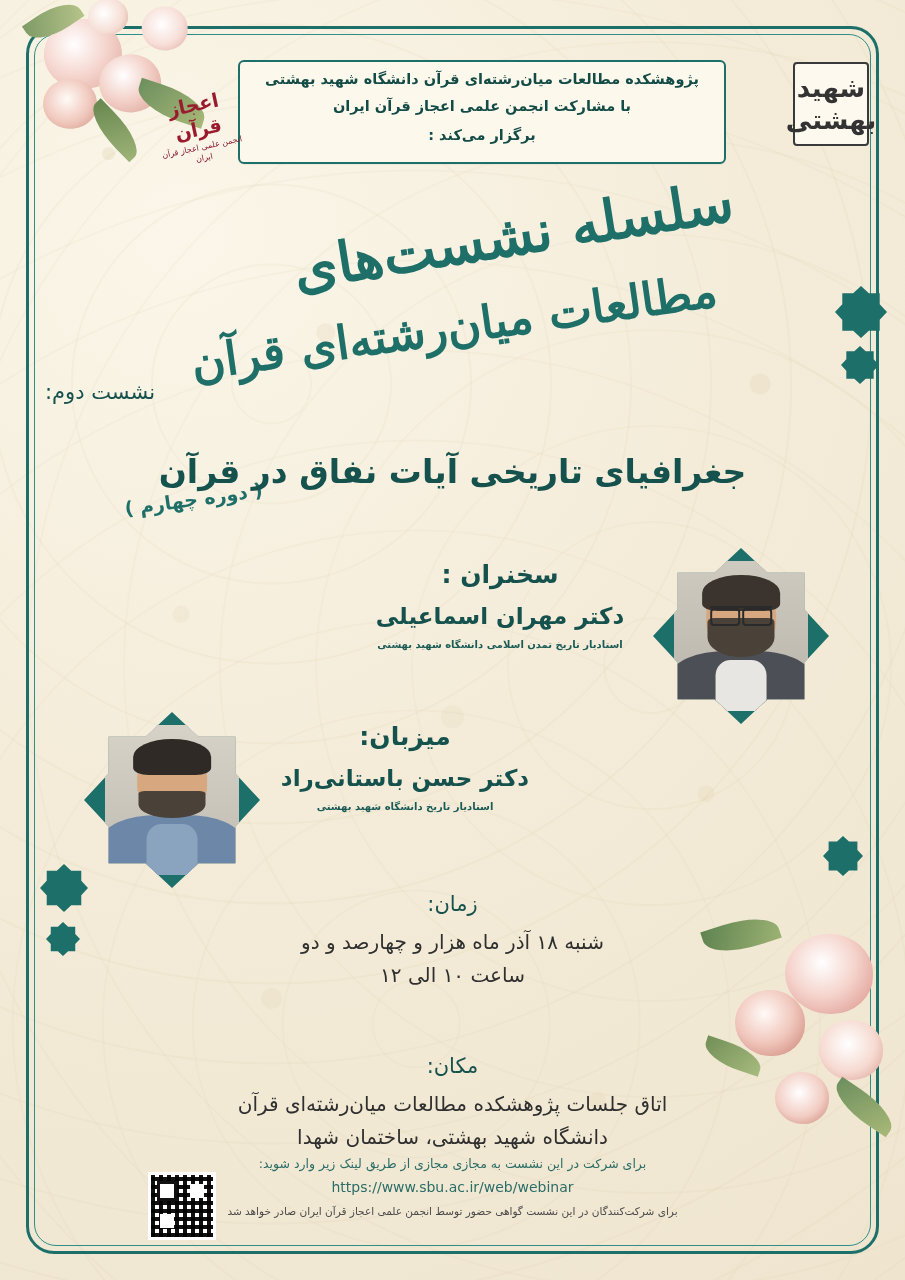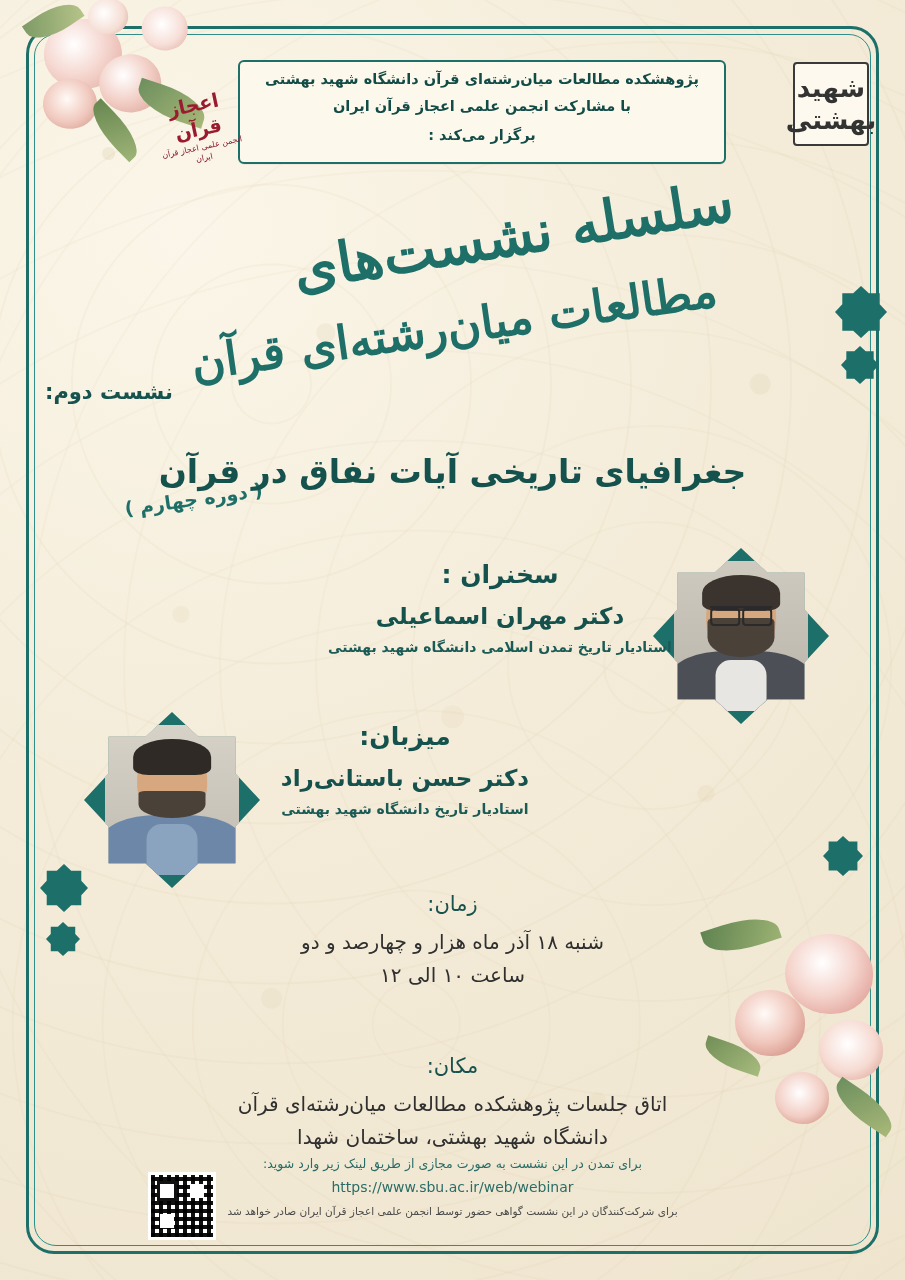--- a/index.html
+++ b/index.html
@@ -108,33 +108,33 @@
   }
   .series .period{
     position:absolute;left:124px;top:292px;
     font-size:19px;color:#1f6f69;font-weight:bold;
     transform:rotate(-8deg);white-space:nowrap;
   }
 
   
   .session-label{
     position:absolute;right:660px;top:380px;width:200px;text-align:left;
-    font-size:21px;font-weight:bold;color:#17524e;
+    font-size:21px;font-weight:normal;color:#17524e;
   }
   .main-title{
     position:absolute;left:0;right:0;top:452px;text-align:center;
     font-size:33px;font-weight:bold;color:#16524d;direction:rtl;
     letter-spacing:-.5px;
   }
 
   
   .person-block{position:absolute;direction:rtl;}
   .person-role{font-size:25px;font-weight:bold;color:#16524d;}
   .person-name{font-size:23px;font-weight:bold;color:#16524d;margin-top:14px;}
-  .person-aff{font-size:14px;font-weight:bold;color:#1b5b56;margin-top:10px;}
+  .person-aff{font-size:10px;font-weight:bold;color:#1b5b56;margin-top:10px;}
 
   .speaker-block{right:185px;top:560px;width:440px;text-align:center;}
   .host-block{left:185px;top:722px;width:440px;text-align:center;}
 
   
   .photo-star{
     position:absolute;width:176px;height:176px;
     background:#1d6f6a;
     clip-path:polygon(50% 0%,65% 14%,86% 14%,86% 35%,100% 50%,86% 65%,86% 86%,65% 86%,50% 100%,35% 86%,14% 86%,14% 65%,0% 50%,14% 35%,14% 14%,35% 14%);
     display:flex;align-items:center;justify-content:center;
@@ -300,18 +300,18 @@
   <div class="ln">ساعت ۱۰ الی ۱۲</div>
 </div>
 
 <div class="info place-block">
   <div class="lbl">مکان:</div>
   <div class="ln">اتاق جلسات پژوهشکده مطالعات میان‌رشته‌ای قرآن</div>
   <div class="ln">دانشگاه شهید بهشتی، ساختمان شهدا</div>
 </div>
 
 <div class="footer">
-  <div class="f1">برای تمدن در این نشست به صورت مجازی از طریق لینک زیر وارد شوید:</div>
+  <div class="f1">برای شرکت در این نشست به مجازی مجازی از طریق لینک زیر وارد شوید:</div>
   <div class="f2">https://www.sbu.ac.ir/web/webinar</div>
   <div class="f3">برای شرکت‌کنندگان در این نشست گواهی حضور توسط انجمن علمی اعجاز قرآن ایران صادر خواهد شد</div>
 </div>
 
 <div class="qr"></div>
 
 </body></html>

